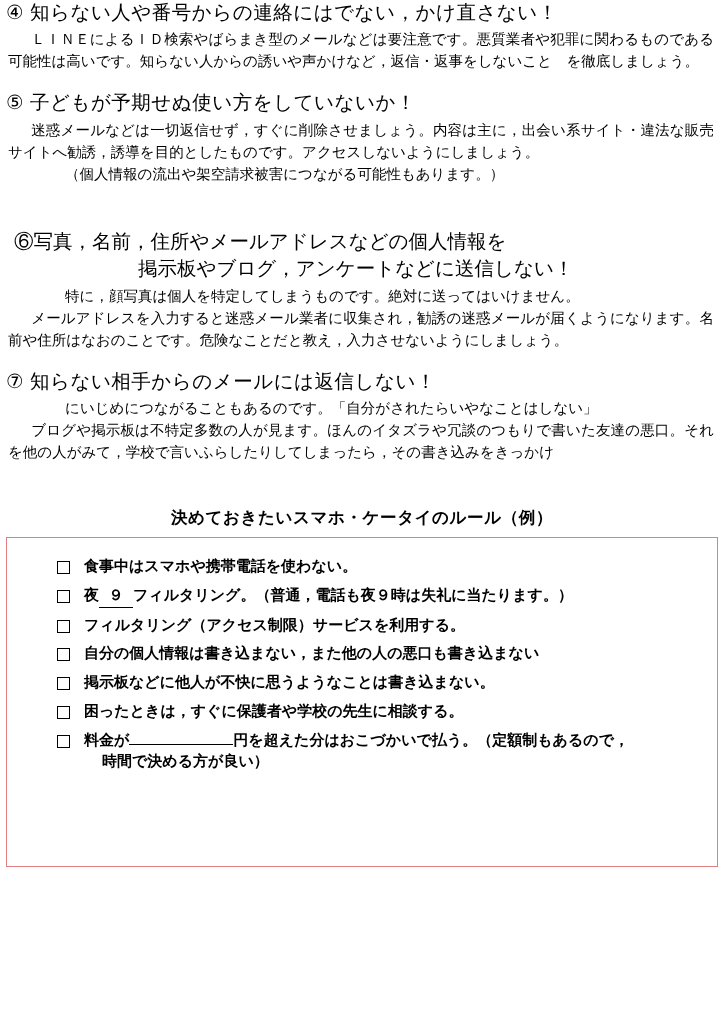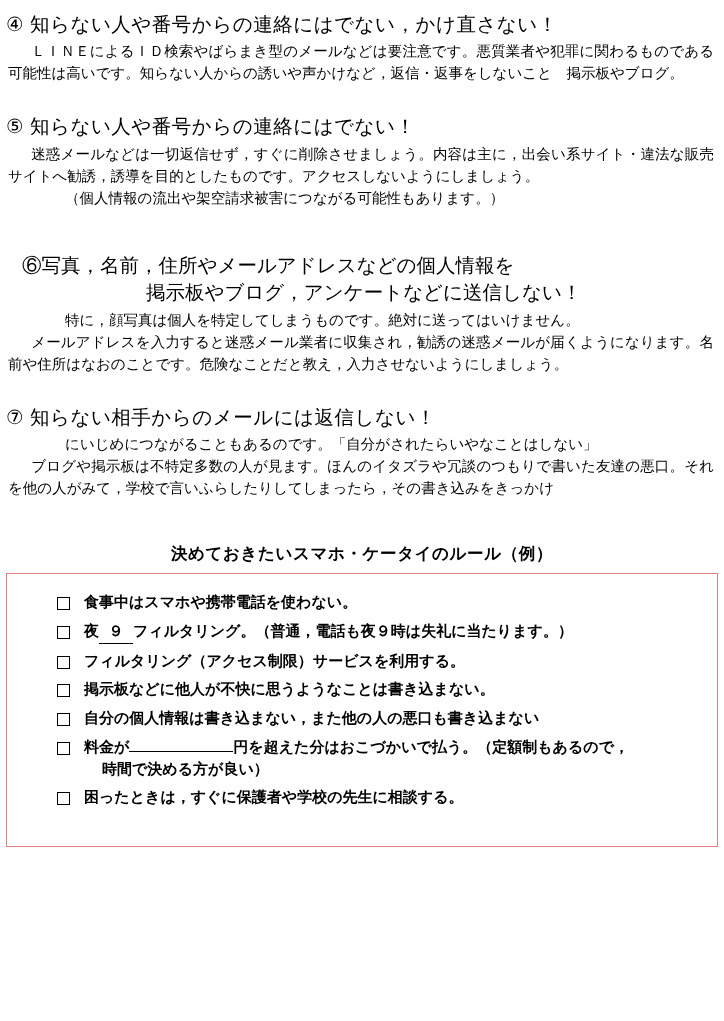--- a/index.html
+++ b/index.html
@@ -23,21 +23,21 @@
     position: relative;
   }
   .section {
     margin: 0 0 4px 0;
   }
   .heading {
     font-size: 19.5px;
     font-weight: normal;
     letter-spacing: 0.5px;
     margin: 0 0 2px 0;
-    padding: 12px 8px 0 6px;
+    padding: 0 8px 0 6px;
     line-height: 1.35;
   }
   .heading .num {
     margin-right: 6px;
   }
   .body-text {
     font-size: 14.5px;
     line-height: 1.52;
     margin: 0;
     padding: 0 10px 0 8px;
@@ -51,41 +51,41 @@
     text-indent: 0.9em;
     margin-left: 44px;
   }
   .spacer-lg { height: 26px; }
   .spacer-md { height: 14px; }
 
   .heading-2line {
     font-size: 19.5px;
     line-height: 1.38;
     padding: 0 8px 0 6px;
-    margin: 0 0 2px 16px;
+    margin: 0 0 2px 8px;
   }
   .heading-2line .line2 {
     display: block;
     padding-left: 124px;
   }
 
   .rules-title {
     font-size: 16.5px;
     font-weight: bold;
     text-align: center;
     margin: 0 0 8px 0;
     letter-spacing: 0.6px;
   }
 
   .rules-box {
     border: 1.5px solid #e08080;
     margin: 0 6px 0 6px;
     padding: 18px 18px 18px 12px;
     box-sizing: border-box;
-    height: 274px;
+    height: 330px;
   }
   .rule-row {
     display: flex;
     align-items: flex-start;
     font-size: 15px;
     font-weight: bold;
     line-height: 1.45;
     margin: 0 0 7px 0;
     padding-left: 38px;
   }
@@ -117,28 +117,28 @@
 </style>
 </head>
 <body>
 
 <div class="page">
 
   <div class="section">
     <div class="heading">
       <span class="num">④</span><span>知らない人や番号からの連絡にはでない，かけ直さない！</span>
     </div>
-    <p class="body-text p-indent">ＬＩＮＥによるＩＤ検索やばらまき型のメールなどは要注意です。悪質業者や犯罪に関わるものである可能性は高いです。知らない人からの誘いや声かけなど，返信・返事をしないこと　掲示板やブログ。</p>
+    <p class="body-text p-indent">ＬＩＮＥによるＩＤ検索やばらまき型のメールなどは要注意です。悪質業者や犯罪に関わるものである可能性は高いです。知らない人からの誘いや声かけなど，返信・返事をしないこと　を徹底しましょう。</p>
   </div>
 
   <div class="spacer-md"></div>
 
   <div class="section">
     <div class="heading">
-      <span class="num">⑤</span><span>知らない人や番号からの連絡にはでない！</span>
+      <span class="num">⑤</span><span>子どもが予期せぬ使い方をしていないか！</span>
     </div>
     <p class="body-text p-indent">迷惑メールなどは一切返信せず，すぐに削除させましょう。内容は主に，出会い系サイト・違法な販売サイトへ勧誘，誘導を目的としたものです。アクセスしないようにしましょう。</p>
     <p class="body-text p-indent-half">（個人情報の流出や架空請求被害につながる可能性もあります。）</p>
   </div>
 
   <div class="spacer-lg"></div>
   <div class="spacer-md"></div>
 
   <div class="section">
     <div class="heading-2line">
@@ -179,33 +179,33 @@
       <span class="rule-text"><span>夜</span><span class="blank-ul">９</span><span>フィルタリング。（普通，電話も夜９時は失礼に当たります。）</span></span>
     </div>
 
     <div class="rule-row">
       <span class="checkbox"></span>
       <span class="rule-text">フィルタリング（アクセス制限）サービスを利用する。</span>
     </div>
 
     <div class="rule-row">
       <span class="checkbox"></span>
+      <span class="rule-text">自分の個人情報は書き込まない，また他の人の悪口も書き込まない</span>
+    </div>
+
+    <div class="rule-row">
+      <span class="checkbox"></span>
       <span class="rule-text">掲示板などに他人が不快に思うようなことは書き込まない。</span>
     </div>
 
     <div class="rule-row">
       <span class="checkbox"></span>
-      <span class="rule-text">自分の個人情報は書き込まない，また他の人の悪口も書き込まない</span>
+      <span class="rule-text">困ったときは，すぐに保護者や学校の先生に相談する。</span>
     </div>
 
     <div class="rule-row">
       <span class="checkbox"></span>
       <span class="rule-text"><span>料金が</span><span class="blank-ul long"></span><span>円を超えた分はおこづかいで払う。（定額制もあるので，</span><span class="sub">時間で決める方が良い）</span></span>
     </div>
 
-    <div class="rule-row">
-      <span class="checkbox"></span>
-      <span class="rule-text">困ったときは，すぐに保護者や学校の先生に相談する。</span>
-    </div>
-
   </div>
 
 </div>
 
 </body></html>

